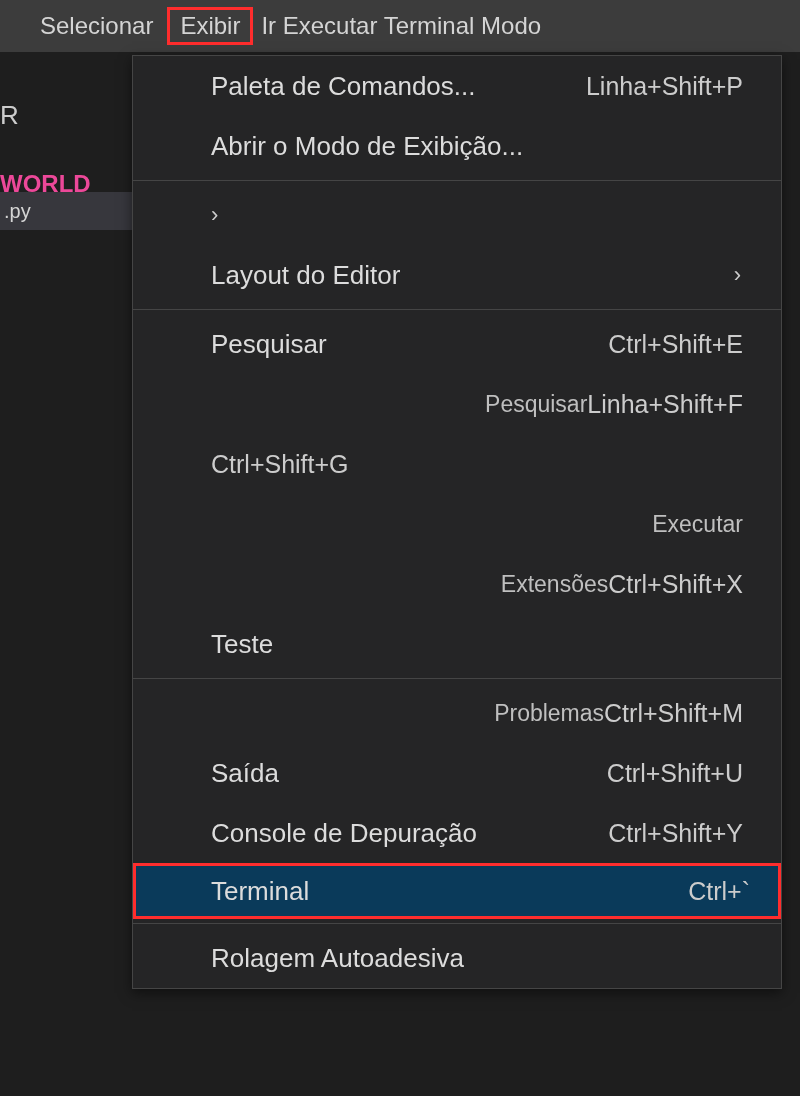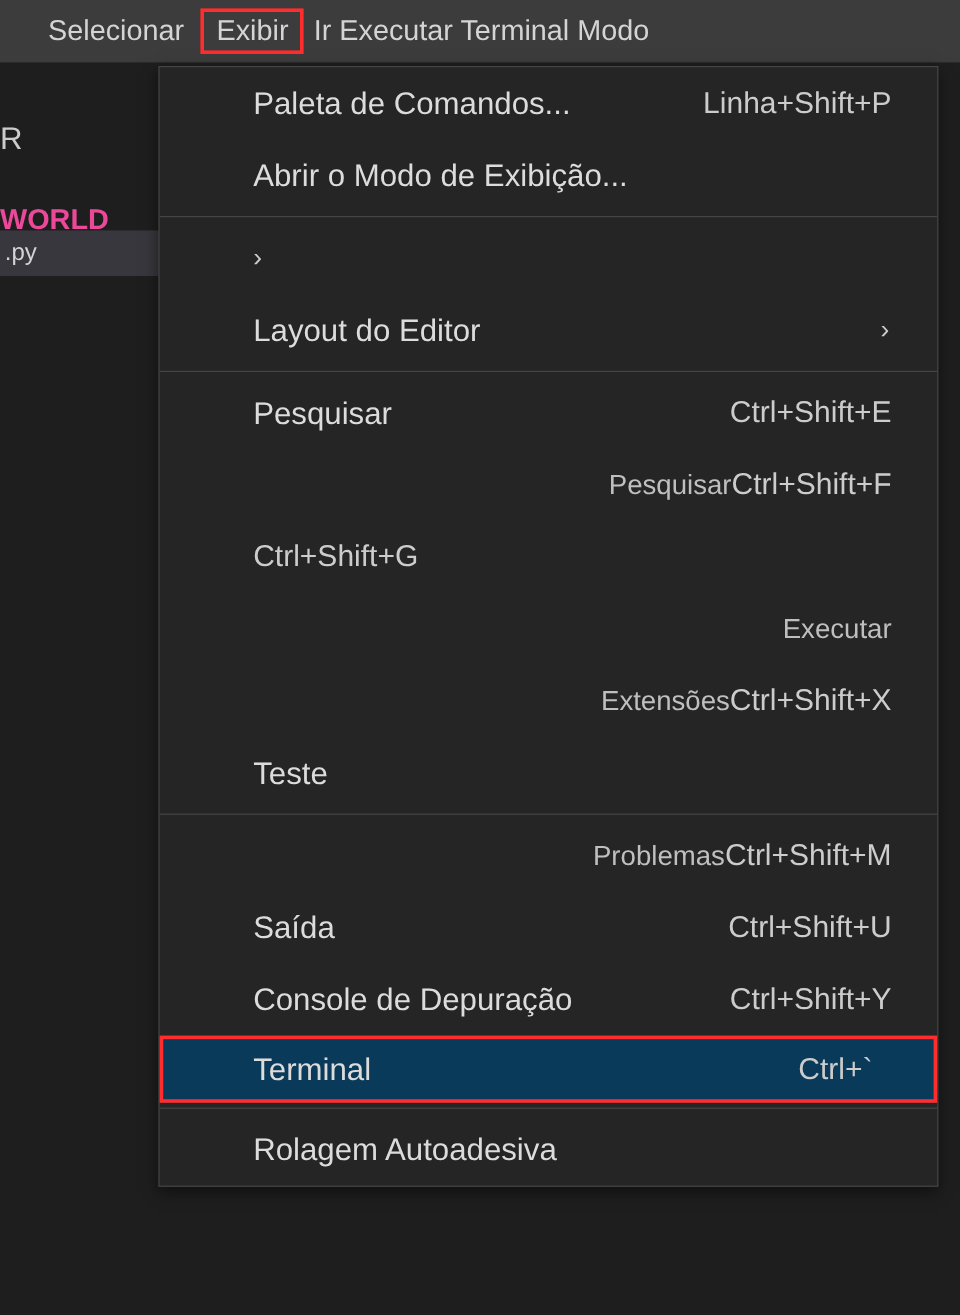--- a/index.html
+++ b/index.html
@@ -64,21 +64,21 @@
     cursor:pointer;
   }
   .row.dim .label { color:#bfbfbf; font-size:23px;text-align:right; }
   .row .label { flex:1; }
   .row .shortcut { color:#cccccc; font-size:25px; white-space:nowrap; }
   .row .chevron { color:#cccccc; font-size:22px; padding-right:2px; }
   .sep { height:1px; background:#454545; margin:4px 0; }
   .row.highlighted {
     background:#0a3a5a;
     border:3px solid #ff2d2d;
-    padding:0 51px 0 75px;
+    padding:0 28px 0 75px;
     height:56px;
   }
 </style>
 </head>
 <body>
 
 <div class="menubar">
   <div class="menu-item">Selecionar</div>
   <div class="menu-item highlight">Exibir</div>
   <div class="menu-item rest">Ir Executar Terminal Modo</div>
@@ -110,21 +110,21 @@
   </div>
 
   <div class="sep"></div>
 
   <div class="row">
     <span class="label">Pesquisar</span>
     <span class="shortcut">Ctrl+Shift+E</span>
   </div>
   <div class="row dim">
     <span class="label">Pesquisar</span>
-    <span class="shortcut">Ctrl+Shift+F</span>
+    <span class="shortcut">Linha+Shift+F</span>
   </div>
   <div class="row dim">
     <span class="shortcut">Ctrl+Shift+G</span>
   </div>
   <div class="row dim">
     <span class="label">Executar</span>
   </div>
   <div class="row dim">
     <span class="label">Extensões</span>
     <span class="shortcut">Ctrl+Shift+X</span>

